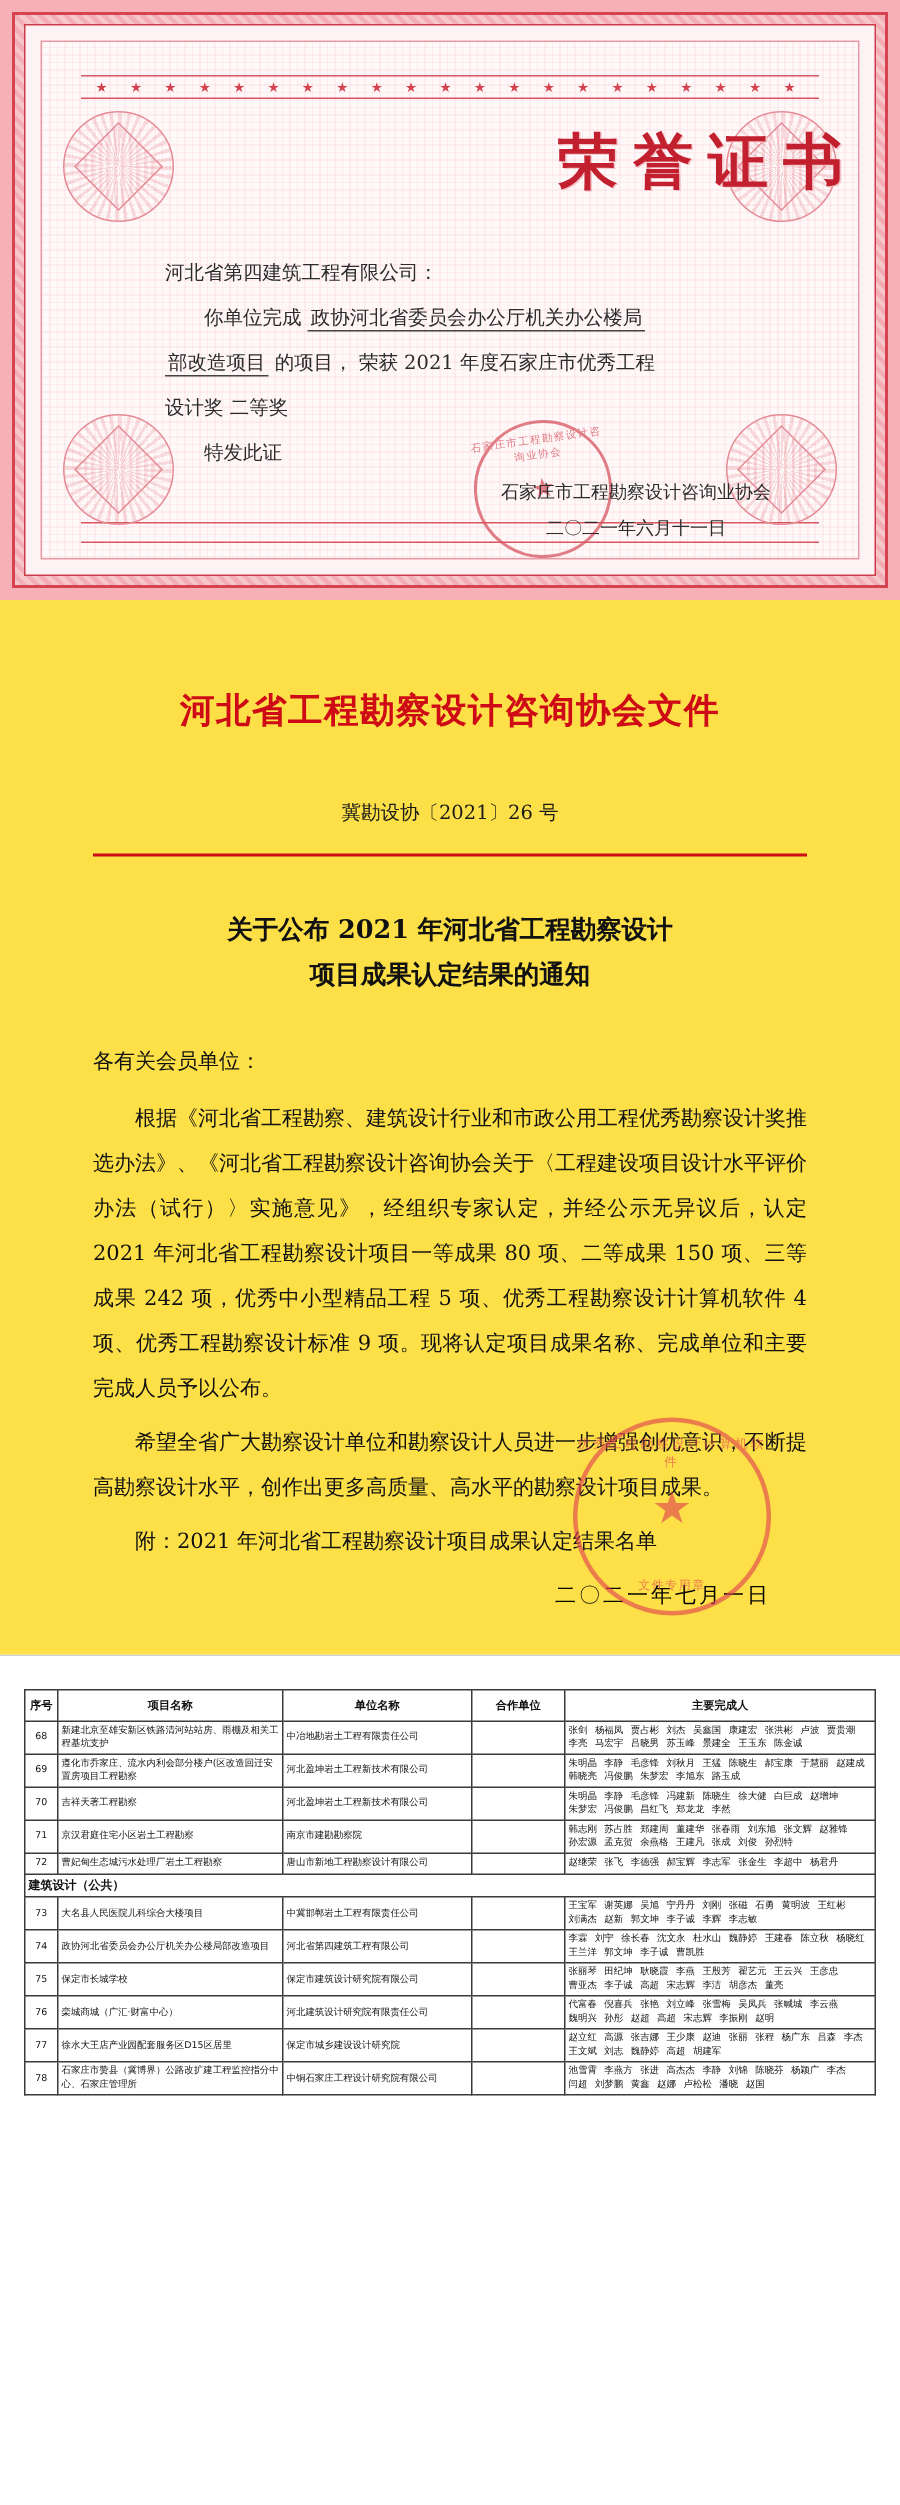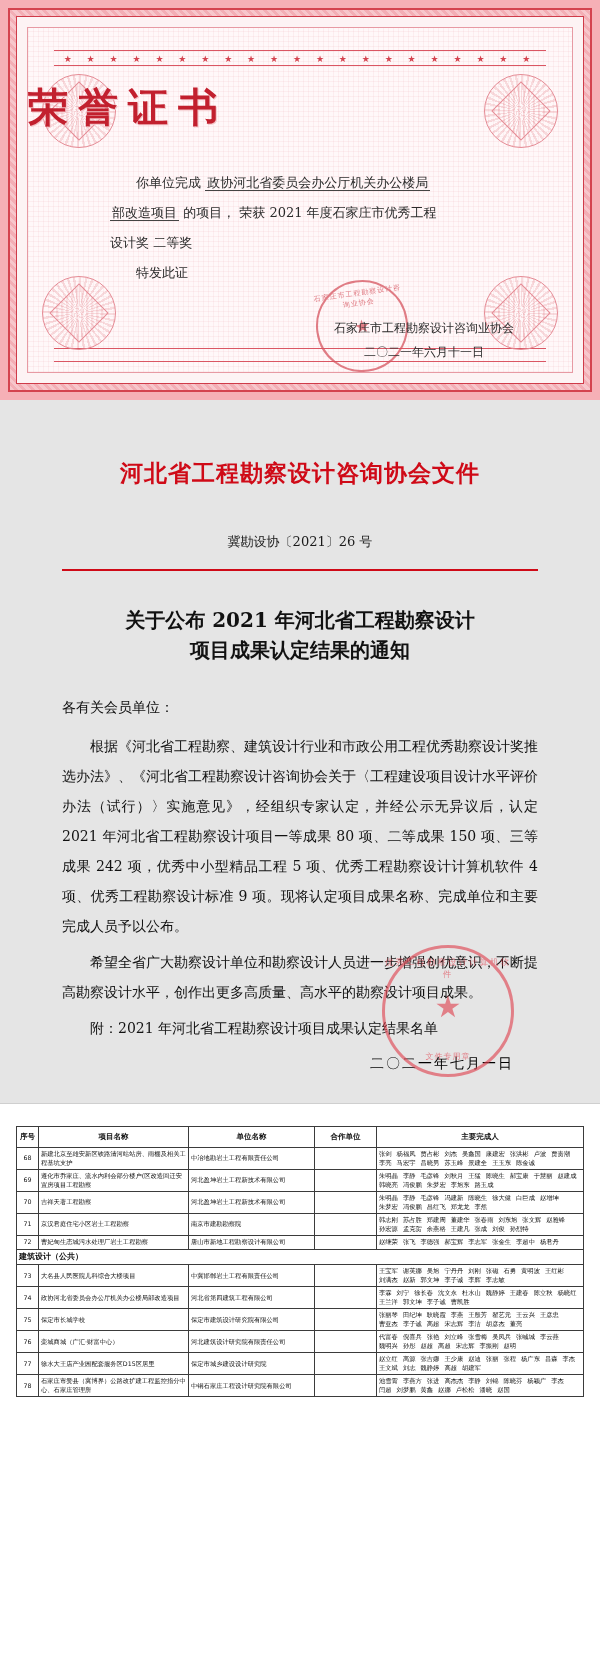--- a/index.html
+++ b/index.html
@@ -84,21 +84,21 @@
     background: repeating-linear-gradient(45deg, rgba(212,67,79,0.12) 0 2px, rgba(255,255,255,0) 2px 5px);
   }
   .cf-tl { left: 14px; top: 46px; }
   .cf-tr { right: 14px; top: 46px; }
   .cf-bl { left: 14px; bottom: 22px; }
   .cf-br { right: 14px; bottom: 22px; }
 
   .cert-title {
     position: absolute;
     top: 52px; left: 0; right: 0;
-    text-align: left;
+    text-align: right;
     font-family: "DejaVu Serif", "Liberation Serif", serif;
     font-weight: bold;
     font-size: 40px;
     letter-spacing: 10px;
     color: #c2202e;
     text-shadow: 1px 1px 0 #f3c3c7;
   }
   .cert-body {
     position: absolute;
     left: 82px; right: 60px;
@@ -144,21 +144,21 @@
     width: 100%;
     text-align: center;
     font-size: 7px;
     letter-spacing: 1px;
   }
 
   
   .doc {
     width: 600px;
     padding: 58px 62px 30px 62px;
-    background: #e5e5e5;
+    background: #fde047;
     position: relative;
   }
   .doc-header {
     text-align: center;
     color: #cf0a17;
     font-family: "DejaVu Serif", "Liberation Serif", serif;
     font-weight: bold;
     font-size: 23px;
     letter-spacing: 1px;
     margin-bottom: 44px;
@@ -172,21 +172,21 @@
   }
   .doc-redline {
     border: 0;
     border-top: 2px solid #cf0a17;
     margin: 0 0 34px 0;
   }
   .doc-title {
     text-align: center;
     font-family: "DejaVu Serif", "Liberation Serif", serif;
     font-weight: bold;
-    font-size: 20px;
+    font-size: 17px;
     line-height: 30px;
     color: #111;
     margin-bottom: 34px;
   }
   .doc-salute {
     font-family: "DejaVu Serif", "Liberation Serif", serif;
     font-size: 14px;
     color: #111;
     margin-bottom: 14px;
   }
@@ -302,20 +302,21 @@
         <div class="cert-rule-bottom"></div>
 
         <div class="corner-flower cf-tl"></div>
         <div class="corner-flower cf-tr"></div>
         <div class="corner-flower cf-bl"></div>
         <div class="corner-flower cf-br"></div>
 
         <div class="cert-title">荣誉证书</div>
 
         <div class="cert-body">
+          <div class="line">河北省第四建筑工程有限公司：</div>
           <div class="line indent">
             <span>你单位完成</span>
             <span class="uline">政协河北省委员会办公厅机关办公楼局</span>
           </div>
           <div class="line">
             <span class="uline">部改造项目</span>
             <span>的项目，  荣获 2021 年度石家庄市优秀工程</span>
           </div>
           <div class="line">设计奖  二等奖</div>
           <div class="line indent">特发此证</div>

